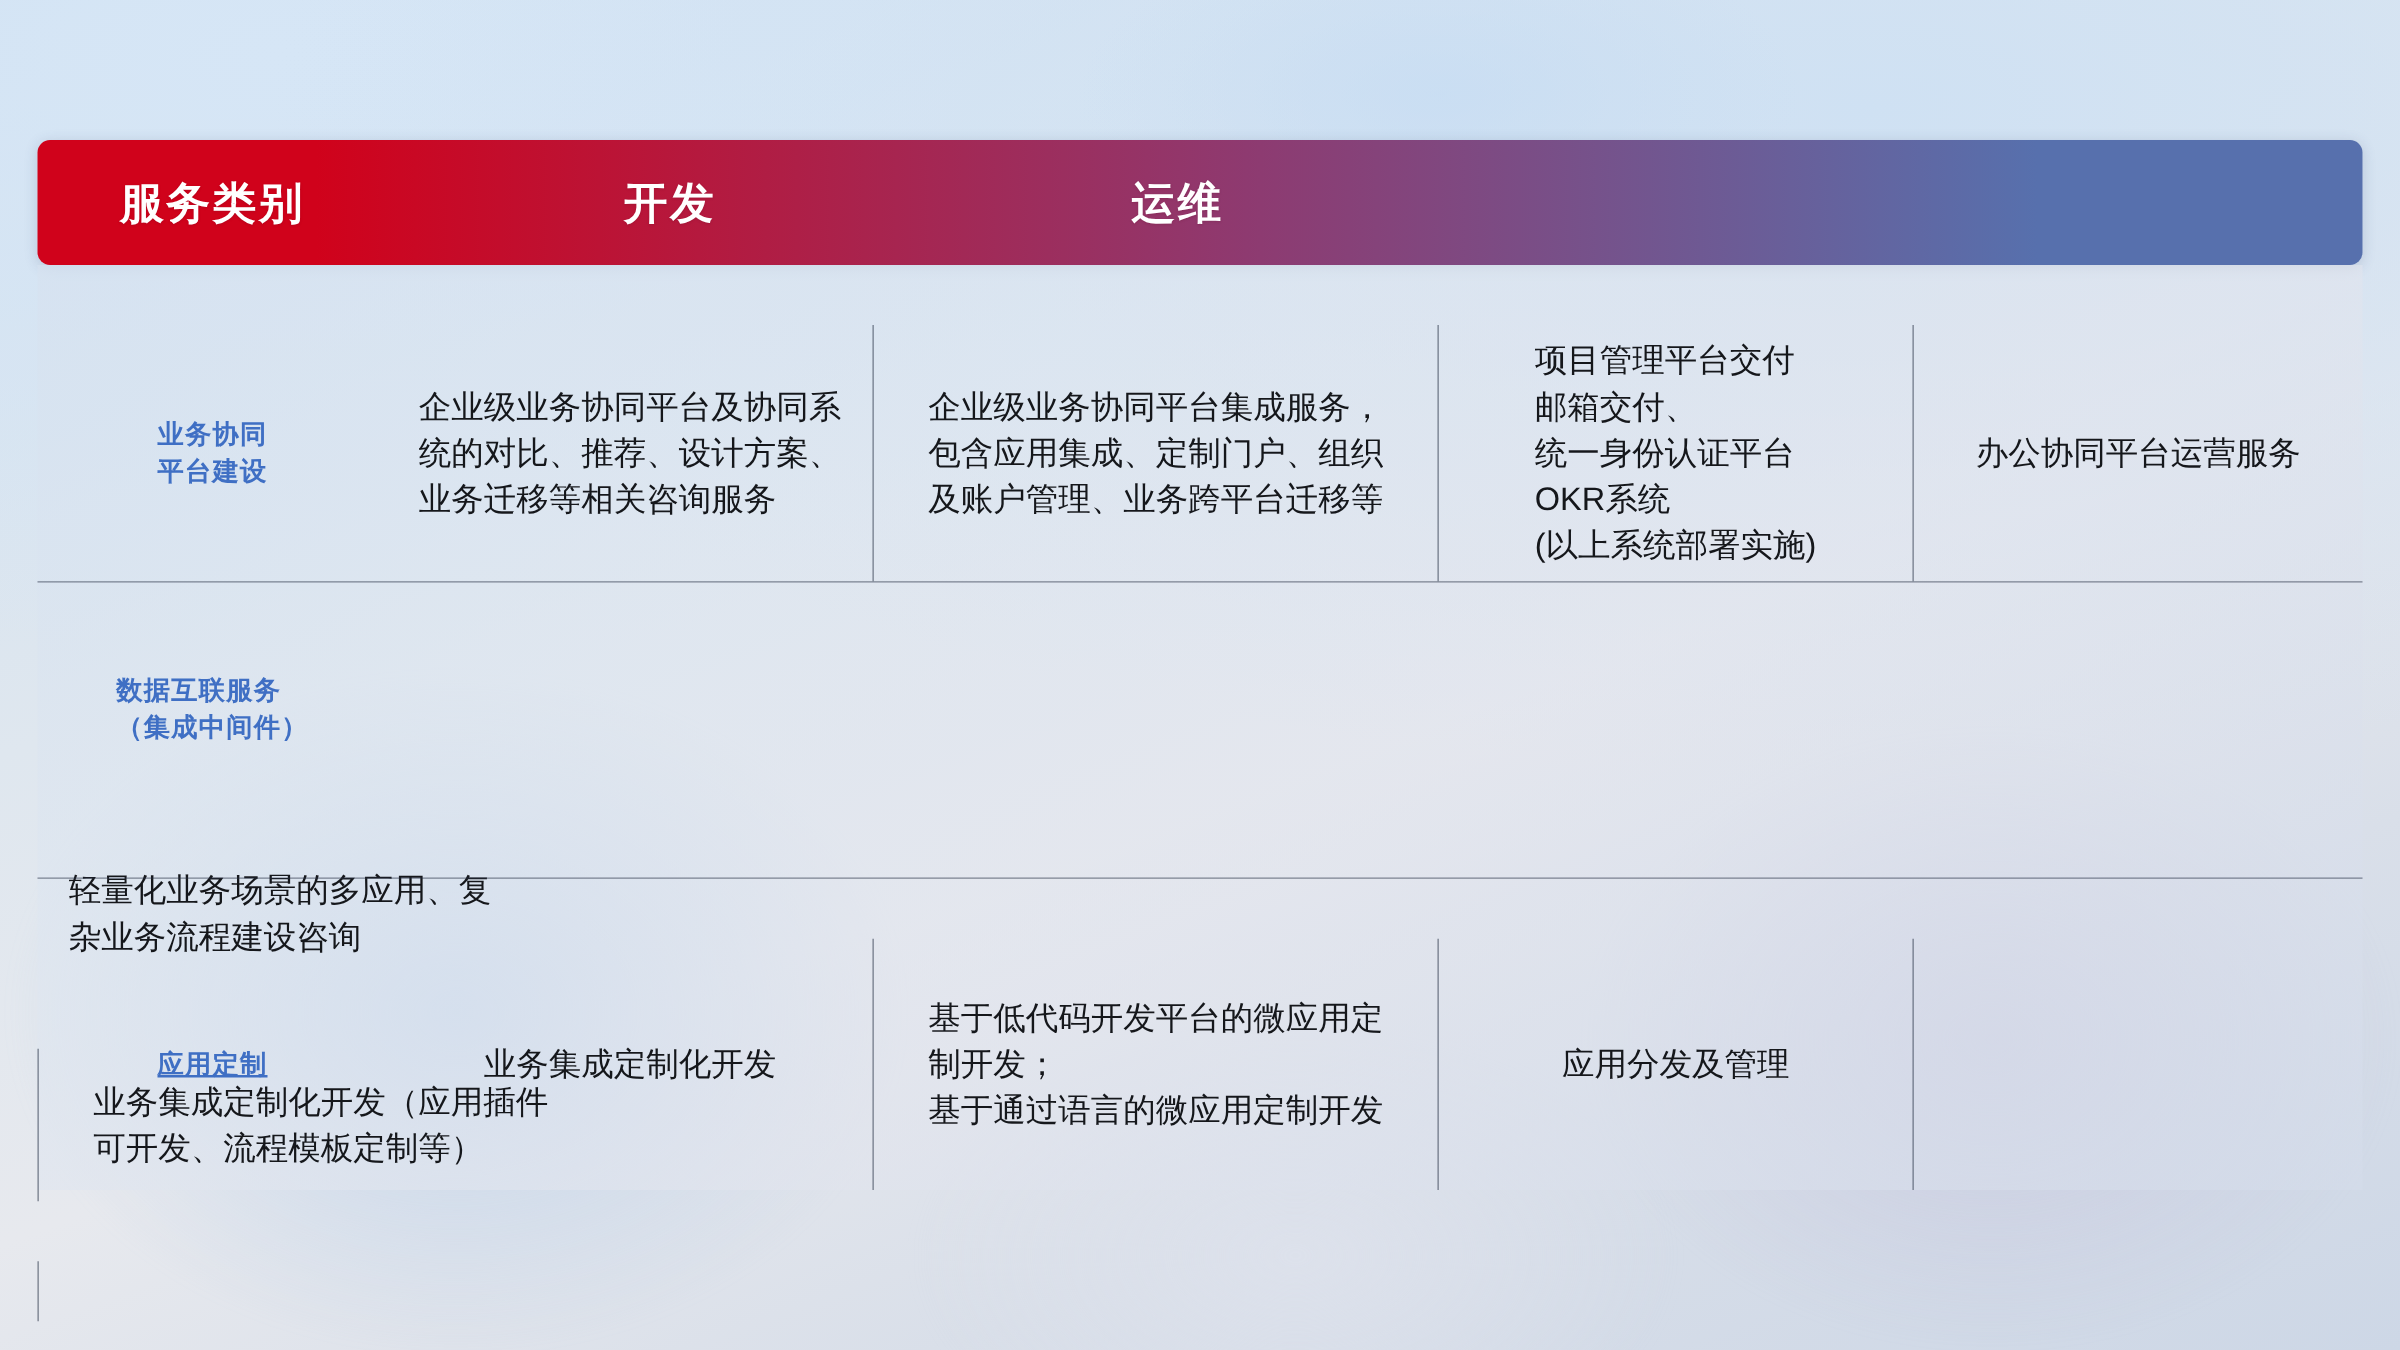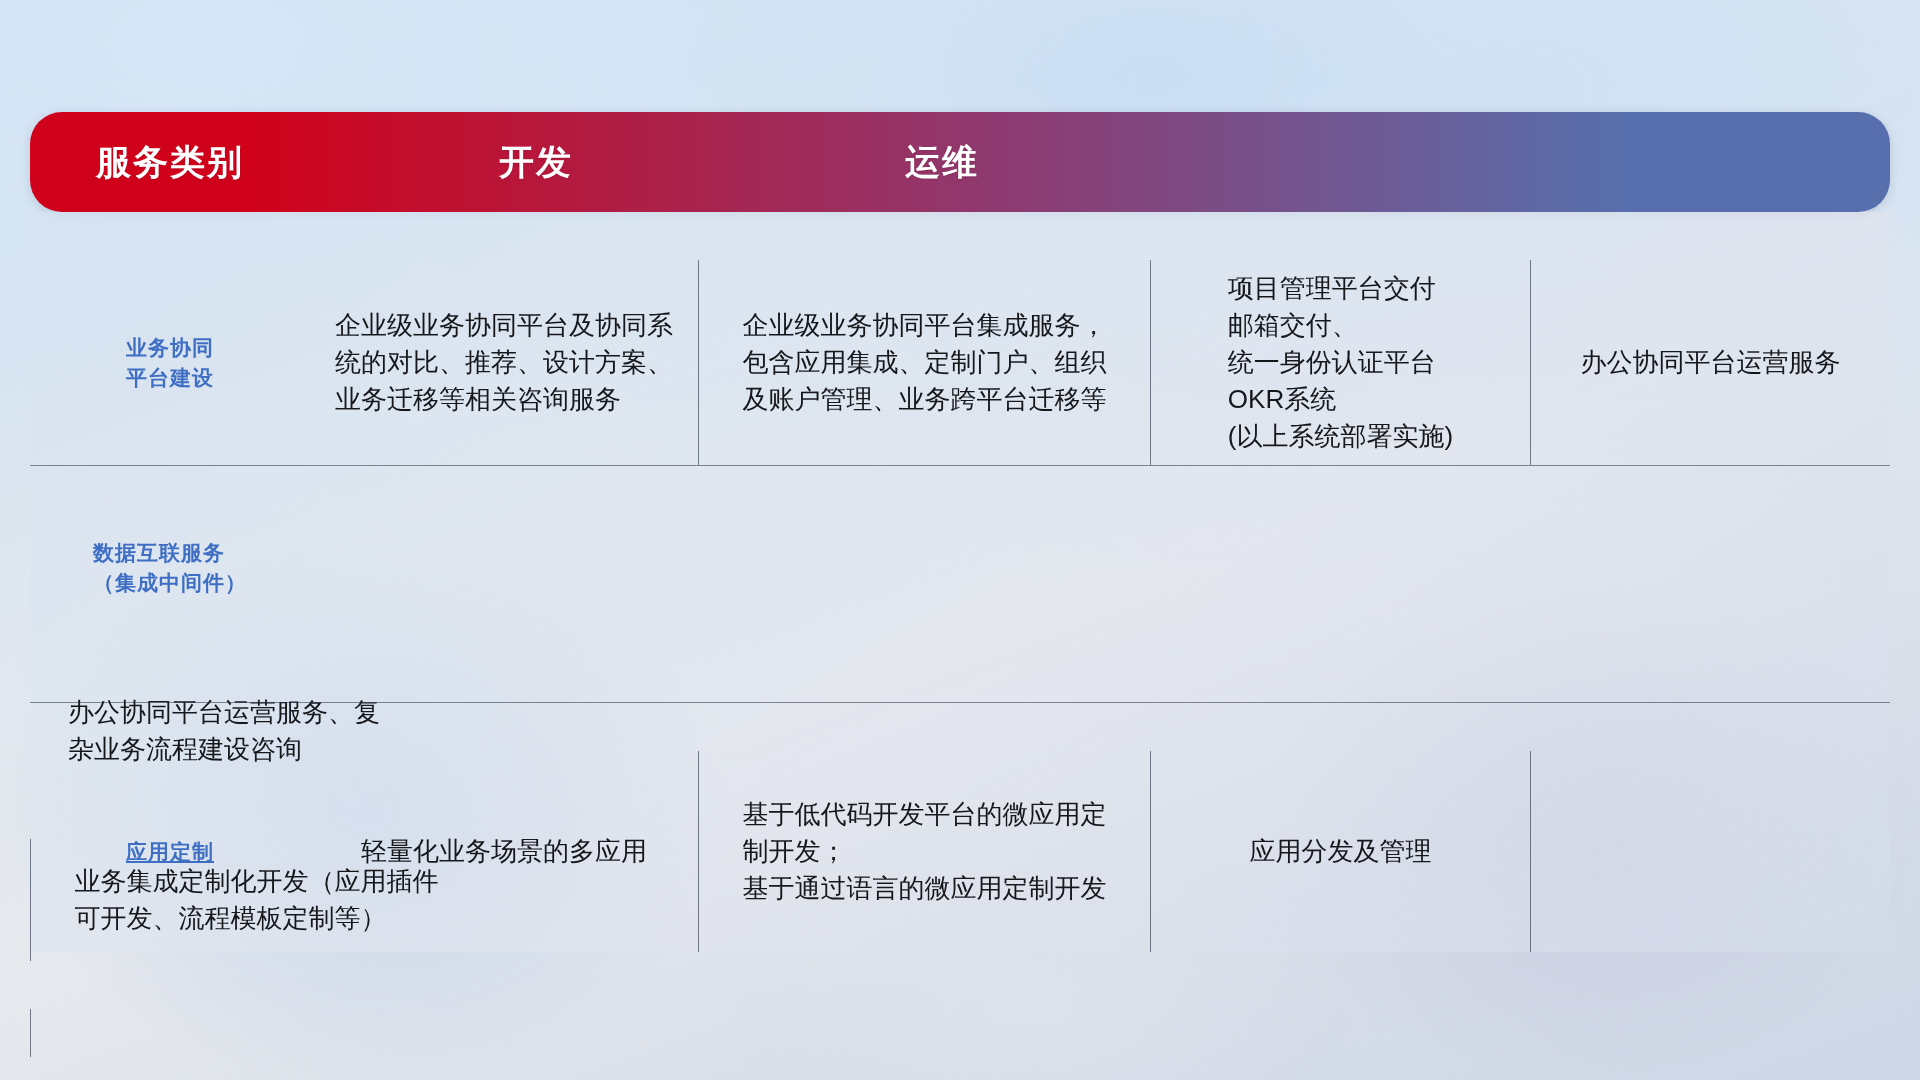--- a/index.html
+++ b/index.html
@@ -66,21 +66,21 @@
     position: absolute;
     left: 30px;
     top: 112px;
     width: 1860px;
     height: 840px;
   }
 
   .header-bar {
     position: relative;
     height: 100px;
-    border-radius: 32px;
+    border-radius: 10px;
     display: flex;
     align-items: flex-end;
     box-shadow: 0 2px 10px rgba(60,70,110,0.18);
     overflow: hidden;
   }
   .header-cell {
     display: flex;
     align-items: center;
     justify-content: center;
     height: 100%;
@@ -180,31 +180,31 @@
 邮箱交付、
 统一身份认证平台
 OKR系统
 (以上系统部署实施)</div>
       <div class="cell divider c4">办公协同平台运营服务</div>
     </div>
 
     <div class="row r1 row-sep">
       <div class="cell category c0" style="color: rgb(63, 111, 196);">数据互联服务
 （集成中间件）</div>
-      <div class="cell c1">办公协同平台运营服务、复
+      <div class="cell c1">轻量化业务场景的多应用、复
 杂业务流程建设咨询</div>
       <div class="cell divider c2">业务集成定制化开发（应用插件
 可开发、流程模板定制等）</div>
       <div class="cell divider c3"></div>
       <div class="cell divider c4"></div>
     </div>
 
     <div class="row r2 row-sep">
       <div class="cell category c0" style="color: rgb(63, 111, 196); text-decoration: underline;">应用定制</div>
-      <div class="cell c1">轻量化业务场景的多应用</div>
+      <div class="cell c1">业务集成定制化开发</div>
       <div class="cell divider c2">基于低代码开发平台的微应用定
 制开发；
 基于通过语言的微应用定制开发</div>
       <div class="cell divider c3">应用分发及管理</div>
       <div class="cell divider c4"></div>
     </div>
 
   </div>
 </div>
 

